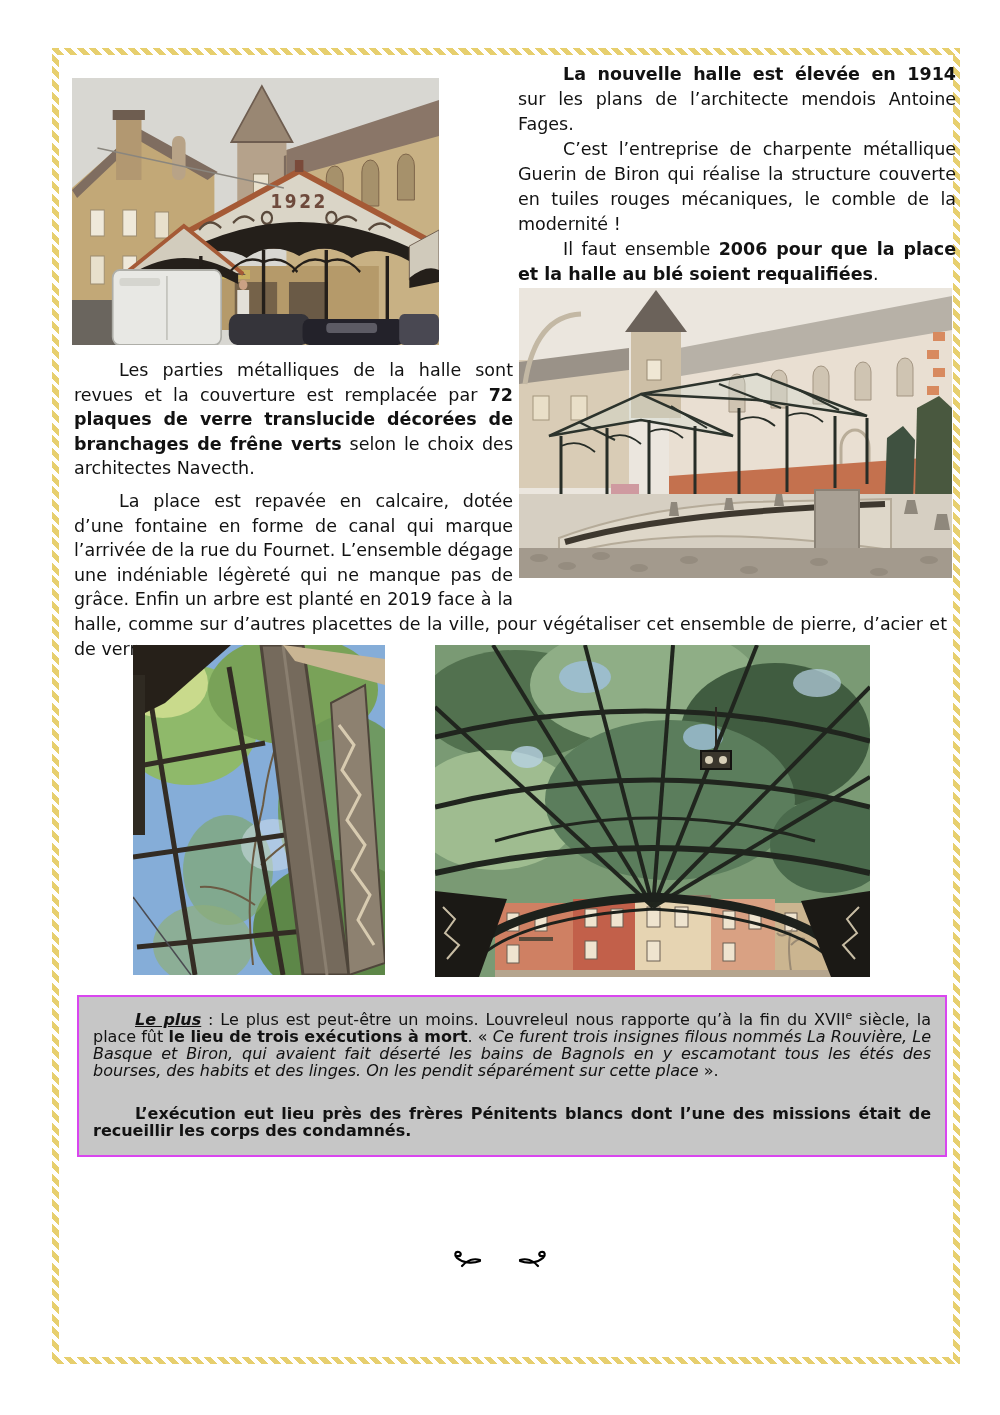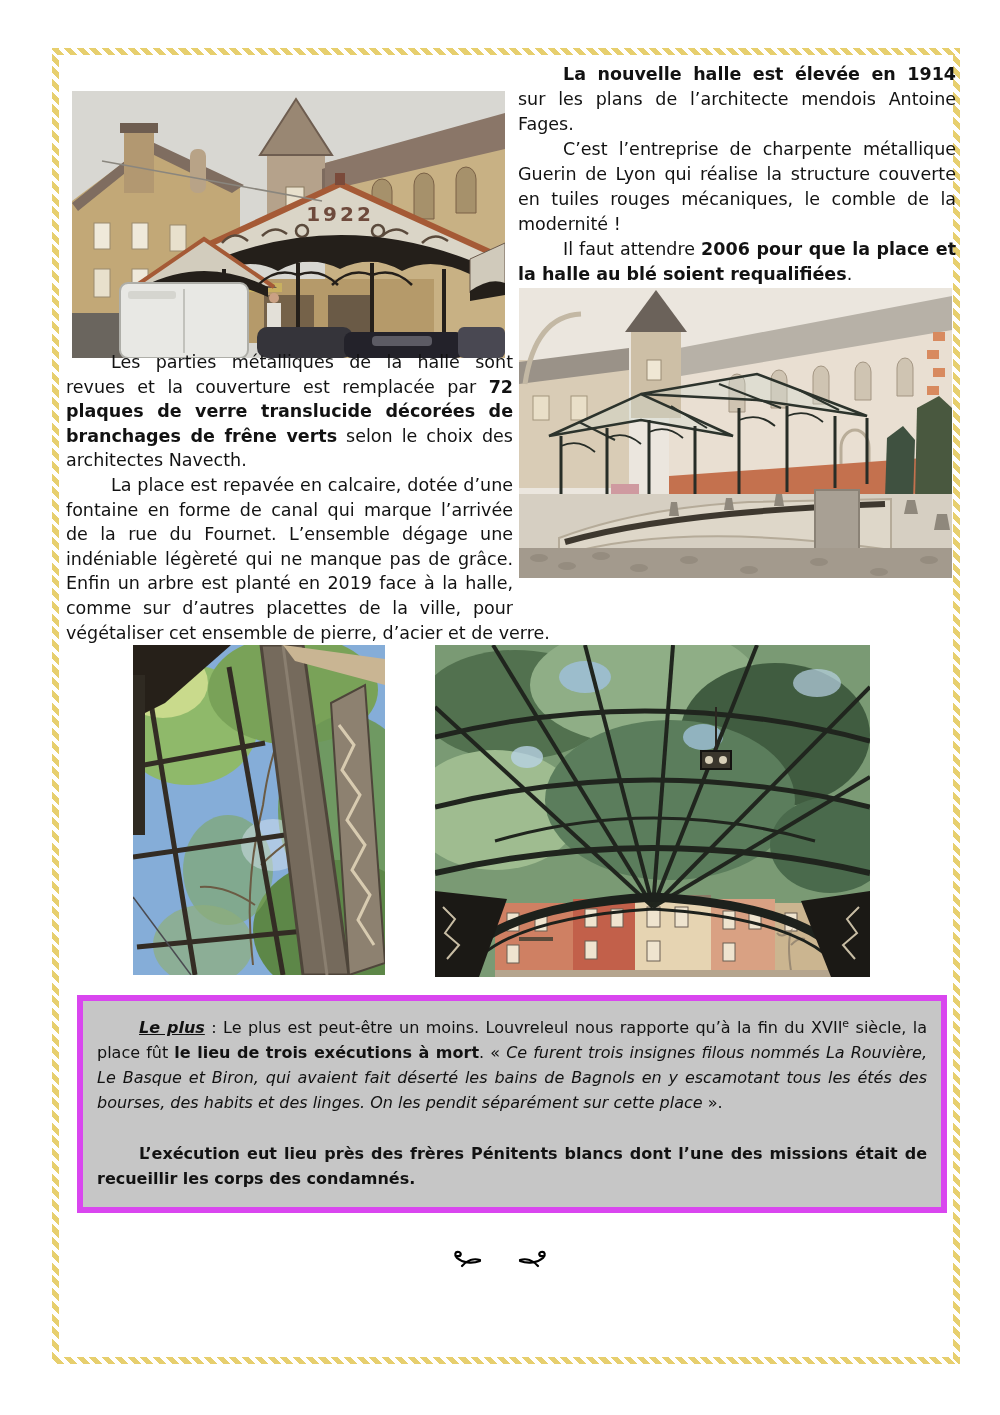--- a/index.html
+++ b/index.html
@@ -20,29 +20,29 @@
   .intro{
     position:absolute; left:518px; top:62px; width:438px;
     font-size:17.5px; line-height:25px; text-align:justify;
   }
   .intro p{ margin:0; text-indent:45px; }
 
   .main-text{
     position:absolute; left:66px; top:350px; width:889px;
     font-size:17.5px; line-height:24.6px; text-align:justify;
   }
-  .main-text p{ margin:0; text-indent:45px; }
+  .main-text p{ margin:8px; text-indent:45px; }
   .float-spacer{ float:right; width:442px; height:252px; }
 
   b{ font-weight:bold; }
 
   .info-box{
     position:absolute; left:77px; top:995px; width:870px; box-sizing:border-box;
-    background:var(--boxbg); border:6px solid #d946ef; padding:10px 14px 16px 14px;
-    font-size:16px; line-height:25px; text-align:justify;
+    background:var(--boxbg); border:2px solid #d946ef; padding:10px 14px 16px 14px;
+    font-size:16px; line-height:17px; text-align:justify;
   }
   .info-box p{ margin:0; text-indent:42px; }
   .info-box p + p{ margin-top:26px; }
   .box-title{ font-weight:bold; font-style:italic; text-decoration:underline; }
   .q-italic{ font-style:italic; }
   sup{ font-size:11px; }
 
   .ornaments{
     position:absolute; left:0; top:1248px; width:1000px;
     display:flex; justify-content:center; align-items:center; gap:36px;
@@ -54,21 +54,21 @@
 
 <div class="page">
 
   <div>
     <div class="edge edge-h" style="left:52px; top:48px;  width:908px;"></div>
     <div class="edge edge-h" style="left:52px; top:1357px;width:908px;"></div>
     <div class="edge edge-v" style="left:52px; top:48px;  height:1316px;"></div>
     <div class="edge edge-v" style="left:953px;top:48px;  height:1316px;"></div>
   </div>
 
-  <div class="photo" style="left:72px; top:91px; width:433px; height:267px;">
+  <div class="photo" style="left:72px; top:78px; width:367px; height:267px;">
     <svg viewBox="0 0 433 267" preserveAspectRatio="none">
       <rect width="433" height="267" fill="#d8d7d2"></rect>
 
       <polygon points="0,110 78,52 168,96 168,267 0,267" fill="#c2a877"></polygon>
       <polygon points="0,112 78,50 172,94 160,102 78,62 6,120" fill="#7f6d60"></polygon>
       <rect x="52" y="38" width="30" height="64" fill="#b29871"></rect>
       <rect x="48" y="32" width="38" height="10" fill="#6e5d50"></rect>
       <rect x="118" y="58" width="16" height="44" rx="7" fill="#b8a387"></rect>
       <rect x="22" y="132" width="16" height="26" fill="#efe9da" stroke="#9a8a6e"></rect>
       <rect x="60" y="132" width="16" height="26" fill="#efe9da" stroke="#9a8a6e"></rect>
@@ -130,22 +130,22 @@
 
       <rect x="48" y="192" width="128" height="75" rx="8" fill="#e8e8e4" stroke="#aeaea8" stroke-width="2"></rect>
       <line x1="112" y1="198" x2="112" y2="262" stroke="#c2c2bc" stroke-width="2"></line>
       <rect x="56" y="200" width="48" height="8" rx="3" fill="#d5d5cf"></rect>
       <line x1="30" y1="70" x2="250" y2="110" stroke="#8a867e" stroke-width="1.5"></line>
     </svg>
   </div>
 
   <div class="intro">
     <p><b>La nouvelle halle est élevée en 1914</b><span> sur les plans de l’architecte mendois Antoine Fages.</span></p>
-    <p><span>C’est l’entreprise de charpente métallique Guerin de Lyon qui réalise la structure couverte en tuiles rouges mécaniques, le comble de la modernité !</span></p>
-    <p><span>Il faut attendre </span><b>2006 pour que la place et la halle au blé soient requalifiées</b><span>.</span></p>
+    <p><span>C’est l’entreprise de charpente métallique Guerin de Biron qui réalise la structure couverte en tuiles rouges mécaniques, le comble de la modernité !</span></p>
+    <p><span>Il faut ensemble </span><b>2006 pour que la place et la halle au blé soient requalifiées</b><span>.</span></p>
   </div>
 
   <div class="photo" style="left:519px; top:288px; width:433px; height:290px;">
     <svg viewBox="0 0 433 290" preserveAspectRatio="none">
       <rect width="433" height="290" fill="#ebe6de"></rect>
 
       <polygon points="150,62 433,14 433,232 150,232" fill="#e9dfd2"></polygon>
       <polygon points="150,62 433,8 433,42 150,90" fill="#b7b1a7"></polygon>
       <g fill="#cfc4b2" stroke="#a39582">
         <path d="M210,96 a8,10 0 0 1 16,0 v28 h-16 z"></path>

